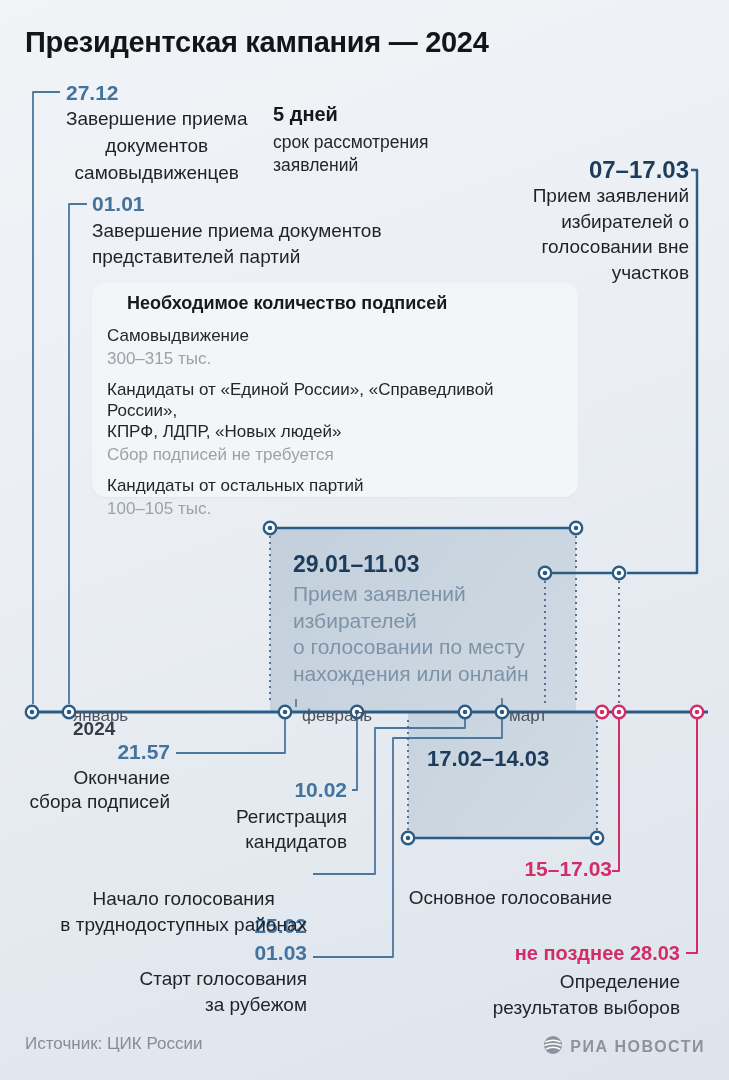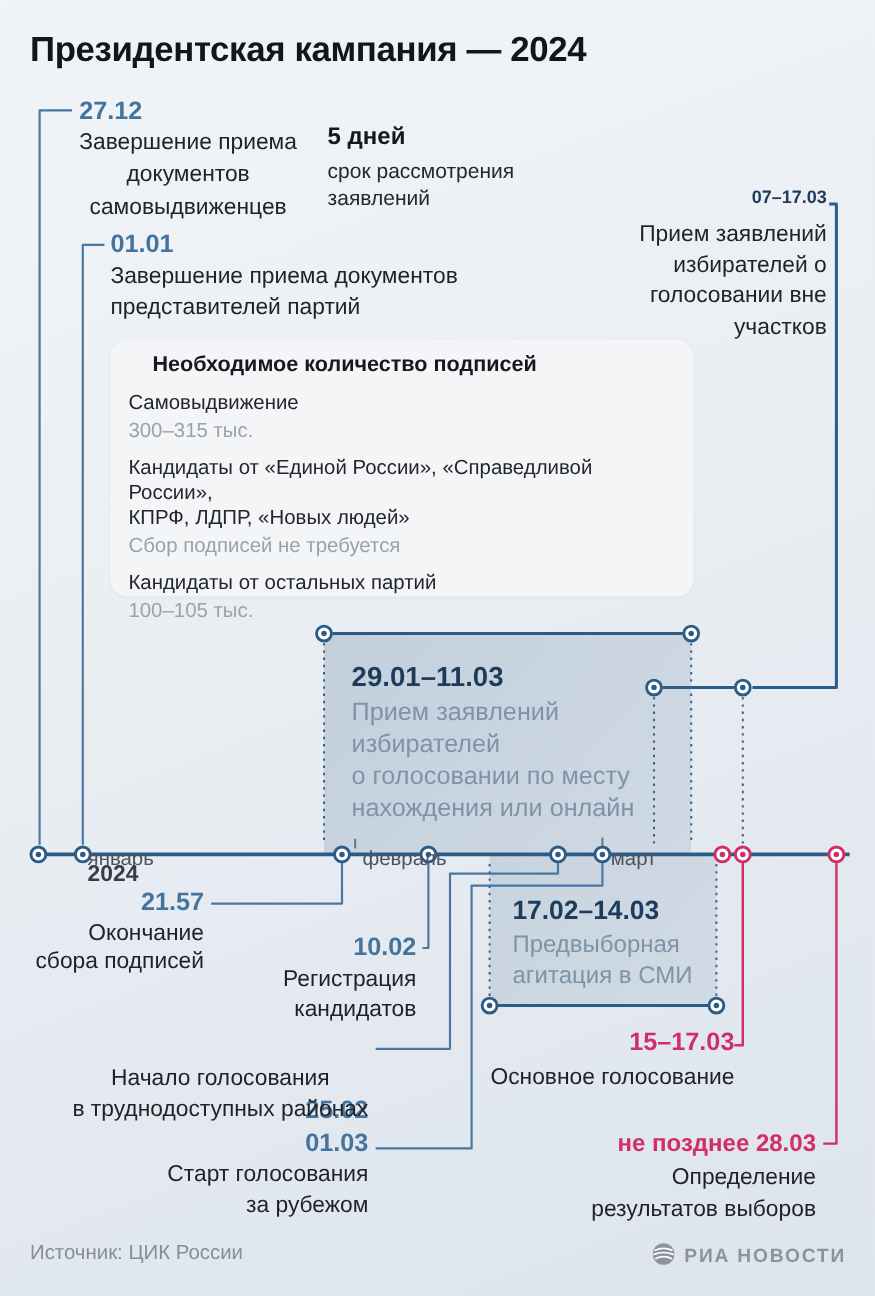--- a/index.html
+++ b/index.html
@@ -9,21 +9,21 @@
     font-family:"Liberation Sans","DejaVu Sans",sans-serif;
     color:#1f2228;
   }
   .abs{position:absolute;}
   .pre{white-space:pre-line;}
   .right{text-align:right;}
 
   .t-title{left:25px;top:26px;font-size:29px;font-weight:700;color:#13151b;letter-spacing:-0.3px;}
 
   .d-blue{font-size:21px;font-weight:700;color:#44749d;}
-  .d-navy{font-size:15px;font-weight:700;color:#1d3c5b;}
+  .d-navy{font-size:24px;font-weight:700;color:#1d3c5b;}
   .d-pink{font-size:20px;font-weight:700;color:#d22d68;}
   .body{font-size:19px;color:#1f2228;line-height:26px;}
   .muted{color:#7e93a8;}
 
   .e2712-date{left:66px;top:81px;}
   .e2712-text{left:66px;top:105px;line-height:27px;text-align:center;}
   .rev-head{left:273px;top:103px;font-size:20px;font-weight:700;color:#15171d;}
   .rev-text{left:273px;top:131px;font-size:17.5px;line-height:23px;color:#24272e;}
   .e0101-date{left:92px;top:192px;}
   .e0101-text{left:92px;top:218px;line-height:26px;}
@@ -191,22 +191,20 @@
 голосовании вне
 участков</div>
 
   <div class="abs boxA-date">29.01–11.03</div>
   <div class="abs pre muted boxA-text">Прием заявлений
 избирателей
 о голосовании по месту
 нахождения или онлайн</div>
 
   <div class="abs boxB-date">17.02–14.03</div>
-  <div class="abs pre muted boxB-text">Предвыборная
-агитация в СМИ</div>
 
   <div class="abs month m-jan">январь</div>
   <div class="abs month m-feb">февраль</div>
   <div class="abs month m-mar">март</div>
   <div class="abs year">2024</div>
 
   <div class="abs d-blue right e3101-date">21.57</div>
   <div class="abs body pre right e3101-text">Окончание
 сбора подписей</div>
 

